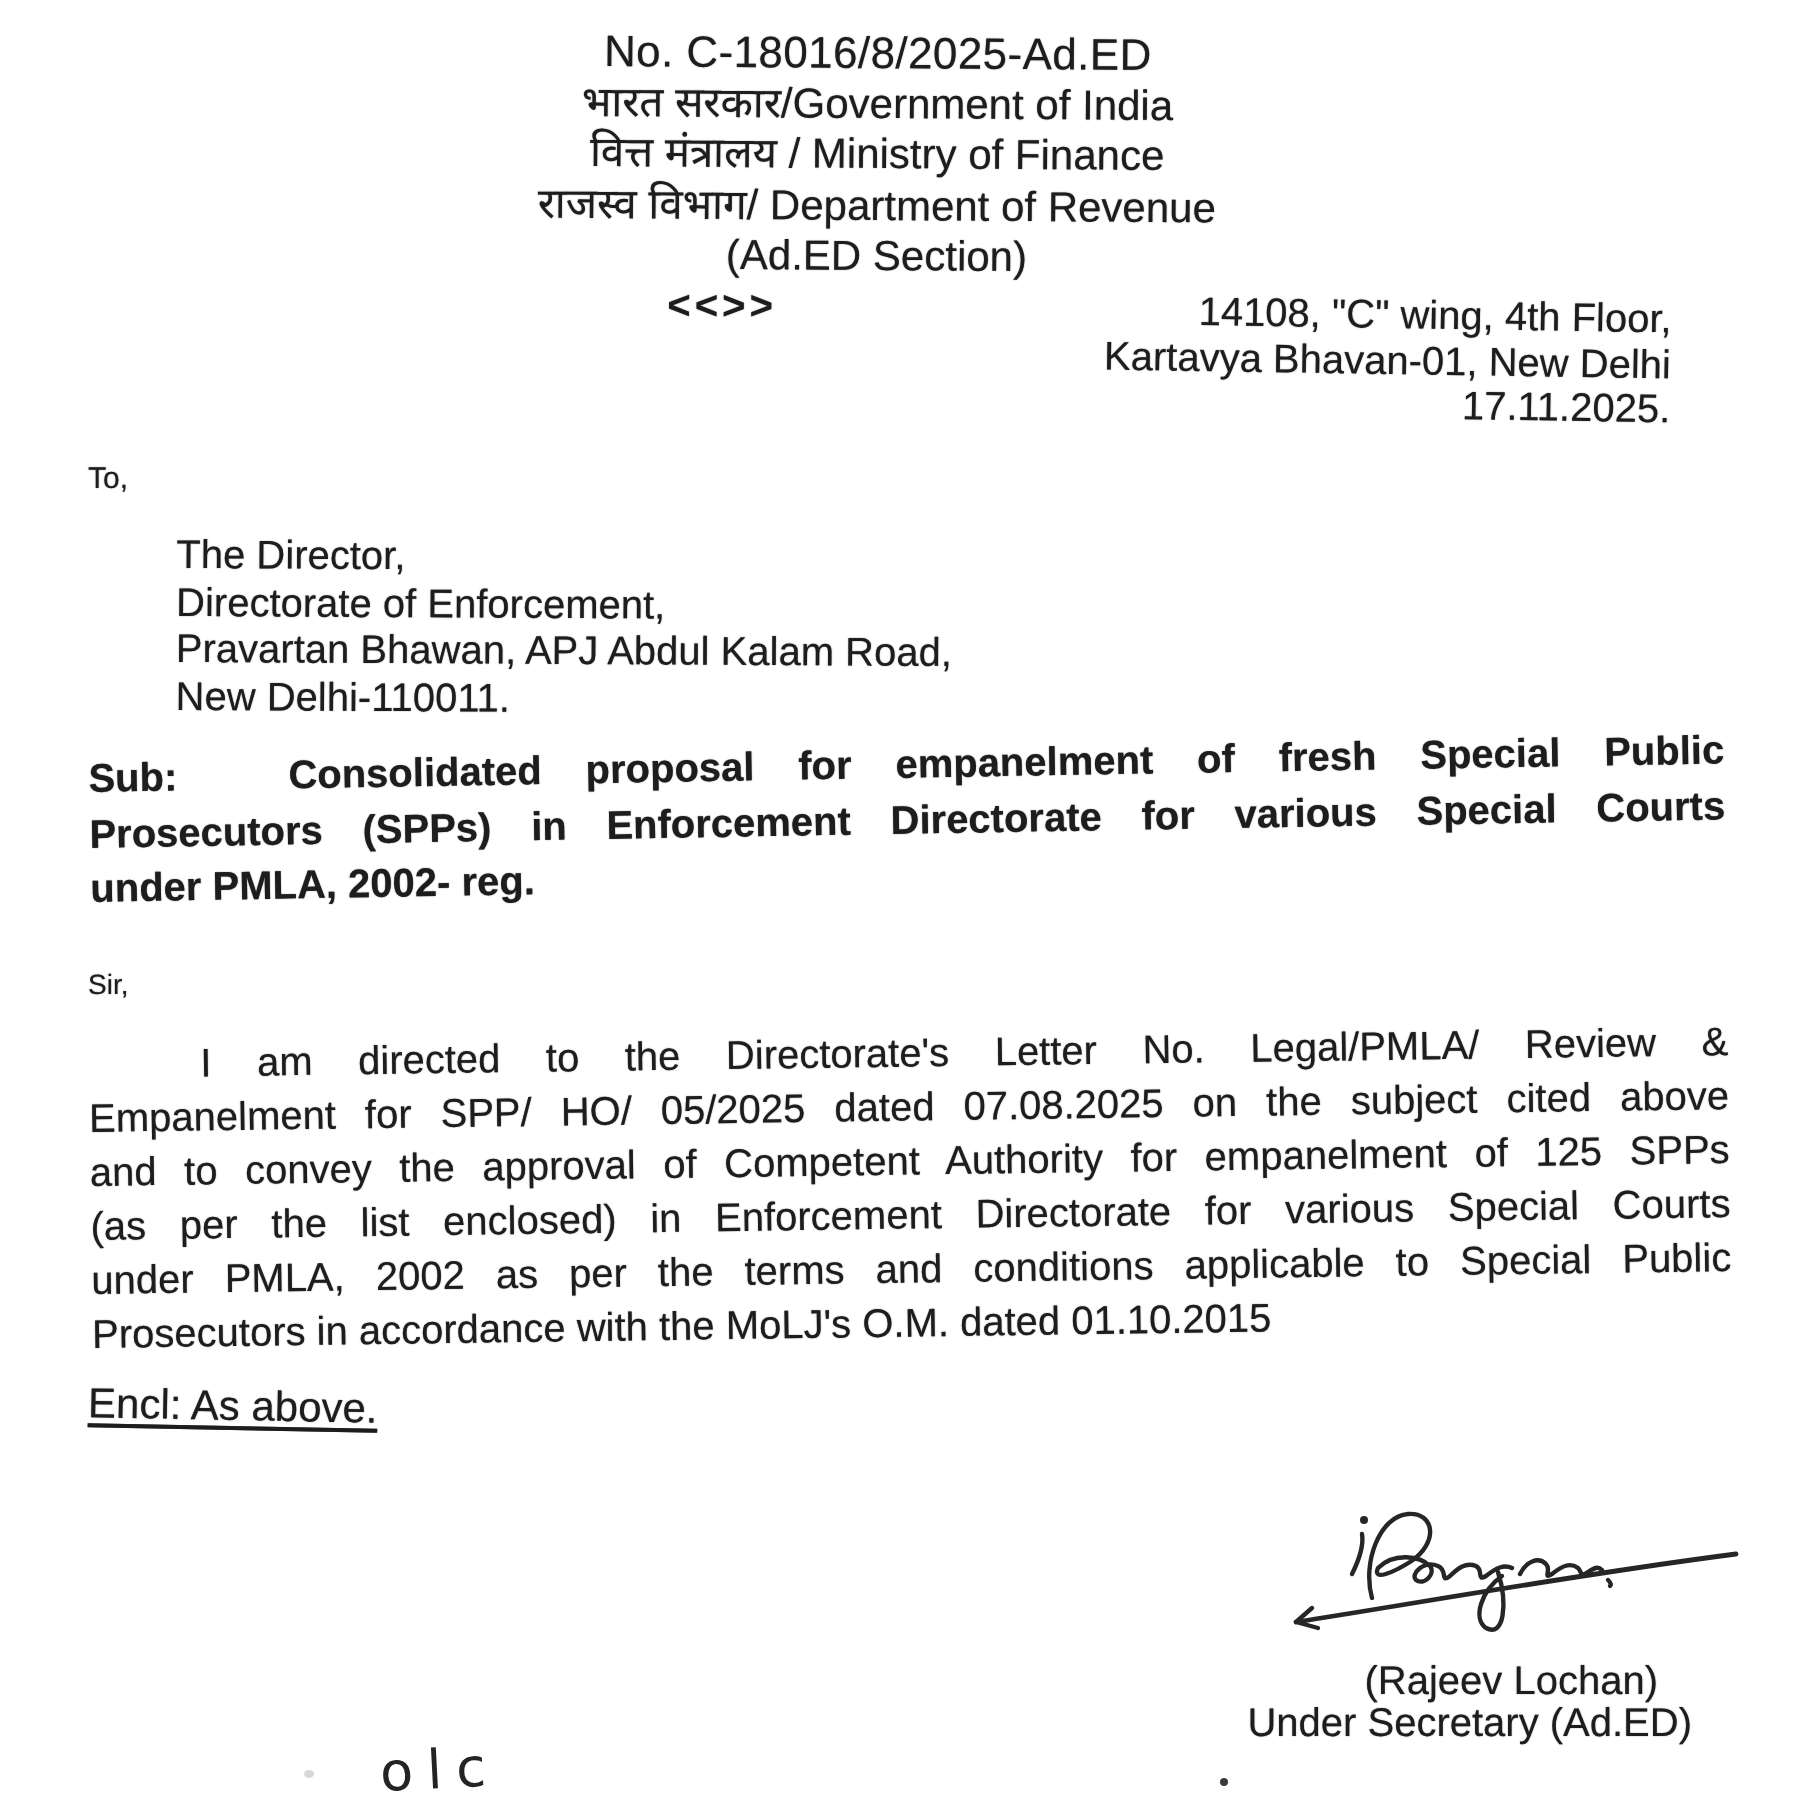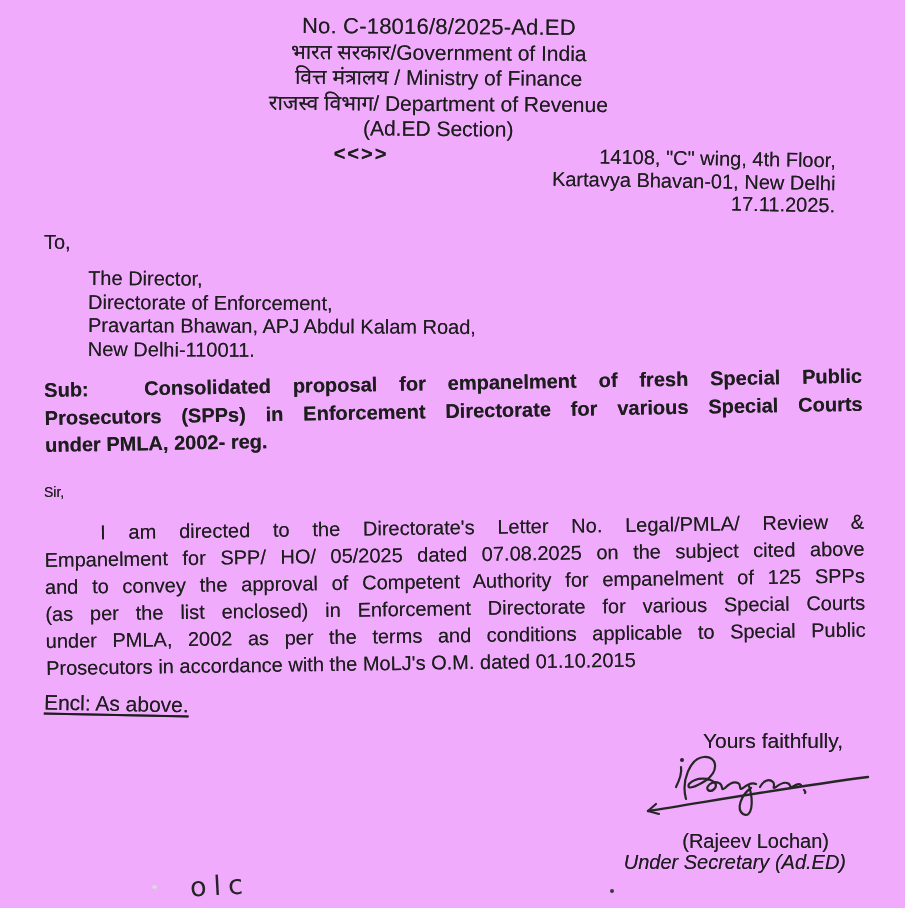--- a/index.html
+++ b/index.html
@@ -2,21 +2,21 @@
 <html><head>
 <meta charset="utf-8">
 <style>
   * { margin: 0; padding: 0; box-sizing: border-box; }
   html, body { background: #e8e8e8; }
   .page {
     position: relative;
     width: 905px;
     height: 908px;
     margin: 0 auto;
-    background: #f0abfc;
+    background: #ffffff;
     overflow: hidden;
     font-family: "Liberation Sans", "DejaVu Sans", sans-serif;
     color: #1d1d1d;
     text-shadow: 0 0 0.6px rgba(10,10,10,0.65);
   }
 
   
   .header {
     position: absolute;
     top: 14px; left: 0;
@@ -39,21 +39,21 @@
   .office-addr {
     position: absolute;
     top: 147px; right: 70px;
     text-align: right;
     font-size: 20px;
     line-height: 22.5px;
     transform: rotate(0.9deg);
   }
 
   
-  .to-label { position: absolute; left: 44px; top: 231px; font-size: 20px; }
+  .to-label { position: absolute; left: 44px; top: 231px; font-size: 15px; }
   .recipient {
     position: absolute; left: 88px; top: 268px;
     font-size: 20px; line-height: 23.5px;
     transform: rotate(0.3deg);
   }
 
   
   .subject {
     position: absolute; left: 44px; top: 377px;
     width: 818px;
@@ -85,21 +85,21 @@
     font-size: 21px;
     text-decoration: underline;
     text-underline-offset: 3px;
     transform: rotate(1.1deg);
   }
 
   
   .closing { position: absolute; right: 62px; top: 729px; font-size: 21px; }
   .sig-svg { position: absolute; left: 640px; top: 745px; }
   .sig-name { position: absolute; right: 76px; top: 830px; font-size: 20px; text-align: right; }
-  .sig-desig { position: absolute; right: 59px; top: 851px; font-size: 20px; font-style: italic; }
+  .sig-desig { position: absolute; right: 59px; top: 851px; font-size: 20px; }
 
   
   .bottom-note {
     position: absolute; left: 190px; top: 870px;
     font-size: 27px;
     letter-spacing: 7px;
     font-family: "DejaVu Sans", sans-serif;
     font-weight: normal;
     color: #242424;
     transform: rotate(-3deg);
@@ -153,21 +153,20 @@
     <div class="jline indent">I am directed to the Directorate's Letter No. Legal/PMLA/ Review &amp;</div>
     <div class="jline">Empanelment for SPP/ HO/ 05/2025 dated 07.08.2025 on the subject cited above</div>
     <div class="jline">and to convey the approval of Competent Authority for empanelment of 125 SPPs</div>
     <div class="jline">(as per the list enclosed) in Enforcement Directorate for various Special Courts</div>
     <div class="jline">under PMLA, 2002 as per the terms and conditions applicable to Special Public</div>
     <div class="jlast">Prosecutors in accordance with the MoLJ's O.M. dated 01.10.2015</div>
   </div>
 
   <div class="enclosure">Encl: As above.</div>
 
-  <div class="closing">Yours faithfully,</div>
 
   <svg class="sig-svg" width="250" height="92" viewBox="0 0 250 92" fill="none">
 
     <circle cx="42" cy="15" r="2" fill="#262626"></circle>
     <path d="M41 22 C42 28 39 36 36 42" stroke="#262626" stroke-width="2.2" stroke-linecap="round"></path>
 
     <path d="M46 54 C41 36 50 13 64 12 C77 11 80 26 65 36 C57 41 46 46 49 39
              C57 31 70 33 75 38 C78 42 72 48 68 45 C65 42 72 35 79 38
              C84 40 80 47 85 43 C89 39 93 36 98 38 C102 40 98 46 103 43
              C108 39 112 37 116 39" stroke="#262626" stroke-width="2.2" stroke-linecap="round" stroke-linejoin="round"></path>

